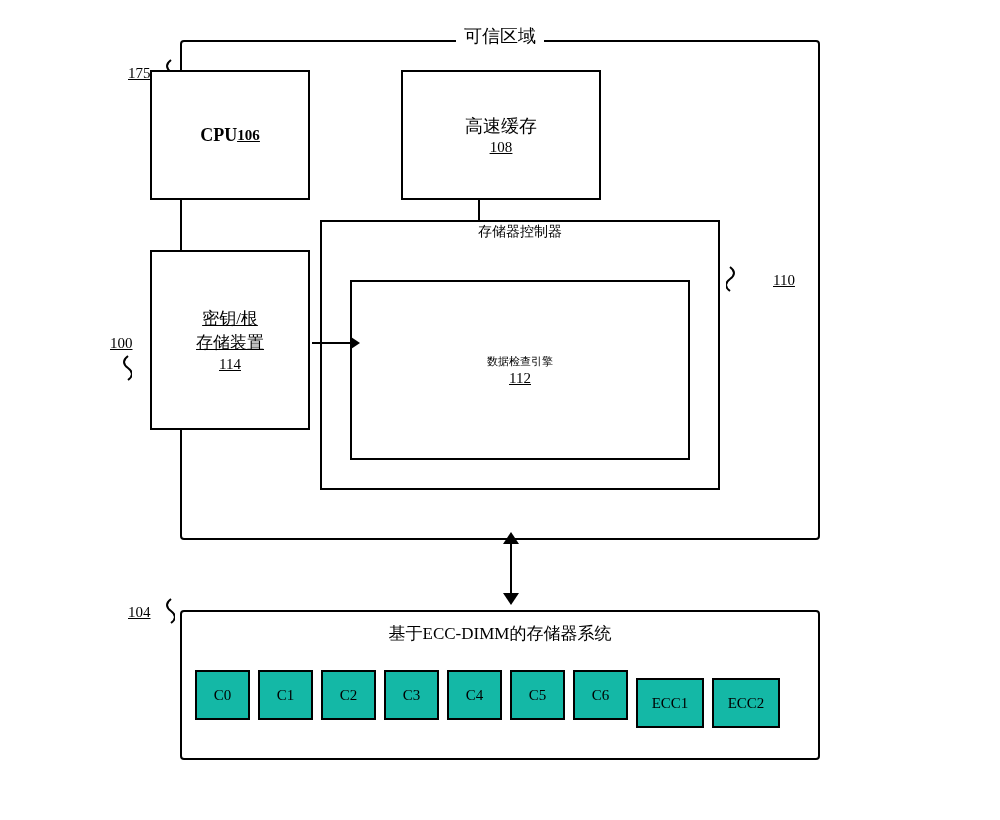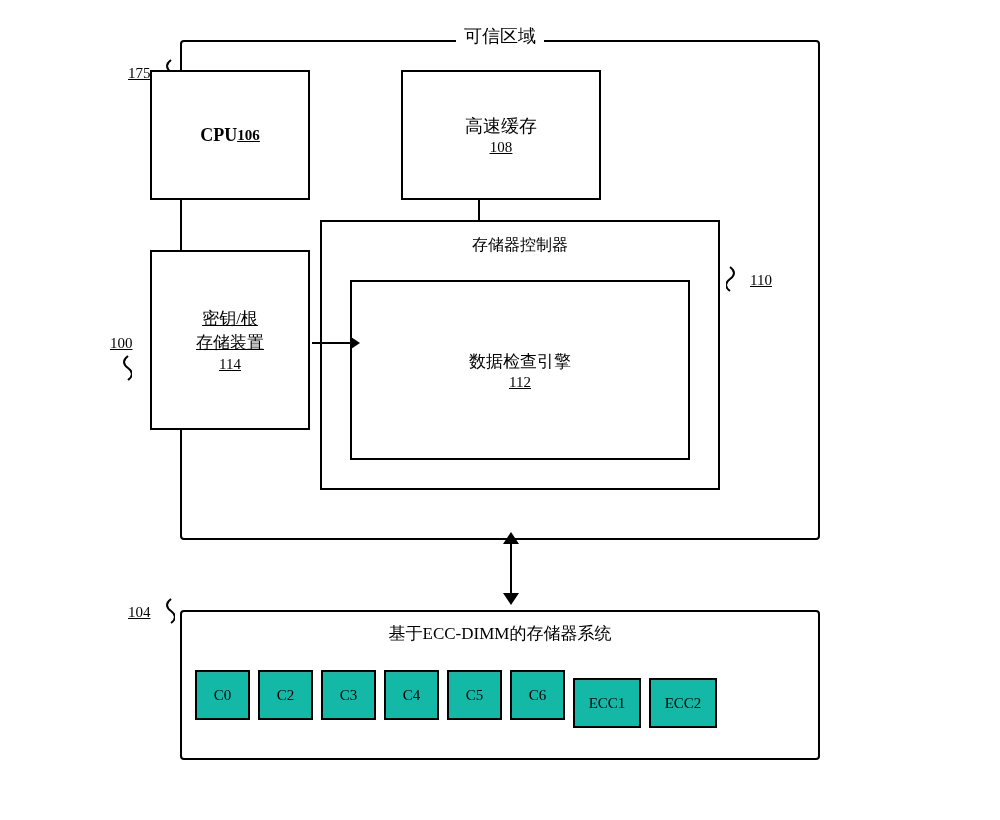--- a/index.html
+++ b/index.html
@@ -91,43 +91,43 @@
       position: absolute;
       top: 200px;
       left: 200px;
       width: 400px;
       height: 270px;
       border: 2.5px solid #000;
       background: #fff;
     }
     .mem-ctrl-label {
       position: absolute;
-      top: 13px;
+      top: 1px;
       left: 50%;
       transform: translateX(-50%);
-      font-size: 16px;
+      font-size: 14px;
       white-space: nowrap;
     }
 
     
     .data-engine-box {
       position: absolute;
       top: 260px;
       left: 230px;
       width: 340px;
       height: 180px;
       border: 2.5px solid #000;
       display: flex;
       flex-direction: column;
       align-items: center;
       justify-content: center;
       background: #fff;
     }
     .data-engine-label {
-      font-size: 17px;
+      font-size: 11px;
     }
     .data-engine-num {
       font-size: 15px;
       text-decoration: underline;
     }
 
     
     .key-box {
       position: absolute;
       top: 230px;
@@ -298,21 +298,21 @@
   <div class="arrow-v1"></div>
 
   <div class="mem-ctrl-box">
     <span class="mem-ctrl-label">存储器控制器</span>
   </div>
 
   <div style="position:absolute; top:245px; left:606px; display:flex; align-items:center; gap:2px;">
     <svg width="22" height="30" viewBox="0 0 22 30">
       <path d="M4,2 Q12,8 4,14 Q-4,20 4,26" stroke="#000" stroke-width="2" fill="none"></path>
     </svg>
-    <span style="font-size:15px;"><u>110</u></span>
+    <span style="font-size:15px;margin-left:23px;"><u>110</u></span>
   </div>
 
   <div class="data-engine-box">
     <span class="data-engine-label">数据检查引擎</span>
     <u><span class="data-engine-num">112</span></u>
   </div>
 
   <div class="key-box">
     <div class="key-label">
       <span>密钥/根</span><br>
@@ -342,20 +342,21 @@
       <path d="M18,2 Q10,8 18,14 Q26,20 18,26" stroke="#000" stroke-width="2" fill="none"></path>
     </svg>
   </div>
 
   <div class="ecc-system-box">
     <span class="ecc-system-label">基于ECC-DIMM的存储器系统</span>
   </div>
 
   <div class="chips-row">
   <div class="chip-box">C0</div>
+      <div class="chip-box">C1</div>
       <div class="chip-box">C2</div>
       <div class="chip-box">C3</div>
       <div class="chip-box">C4</div>
       <div class="chip-box">C5</div>
       <div class="chip-box">C6</div>
       <div class="chip-box chip-box-wide">ECC1</div>
       <div class="chip-box chip-box-wide">ECC2</div>
     </div>
 
 </div>

